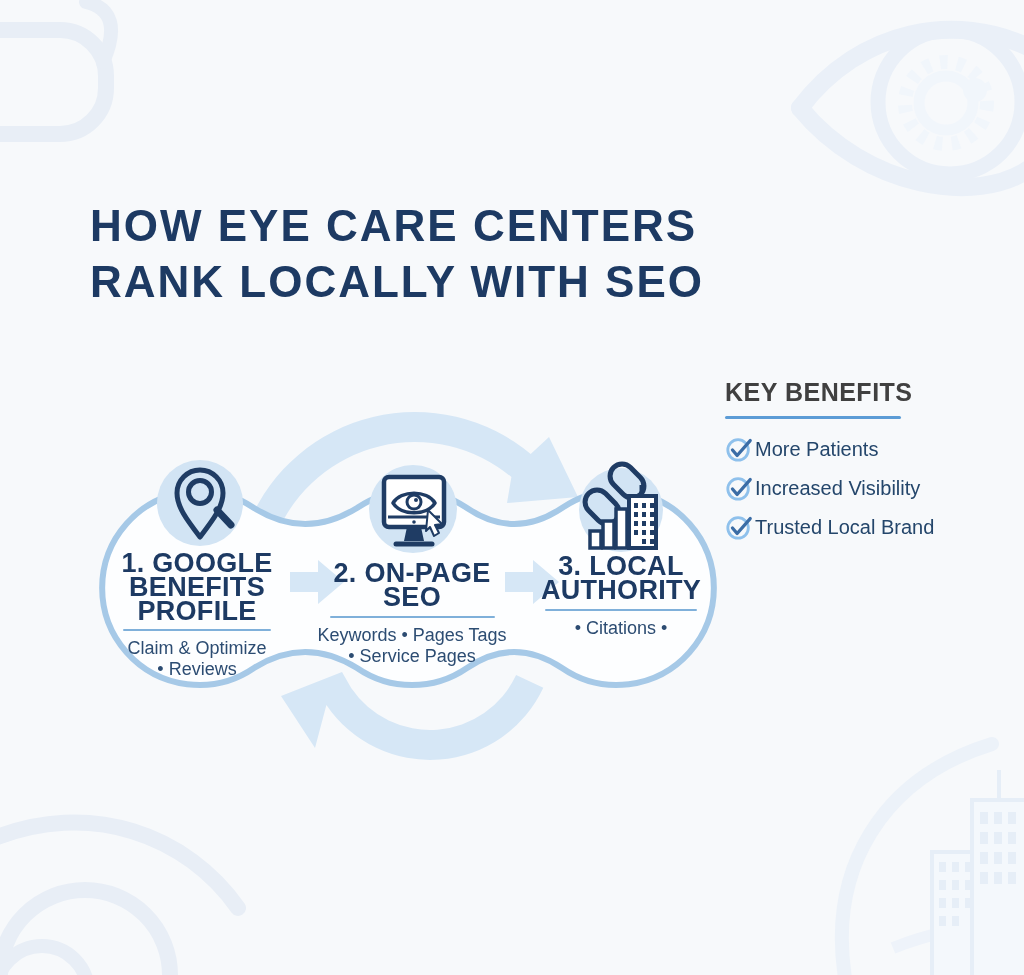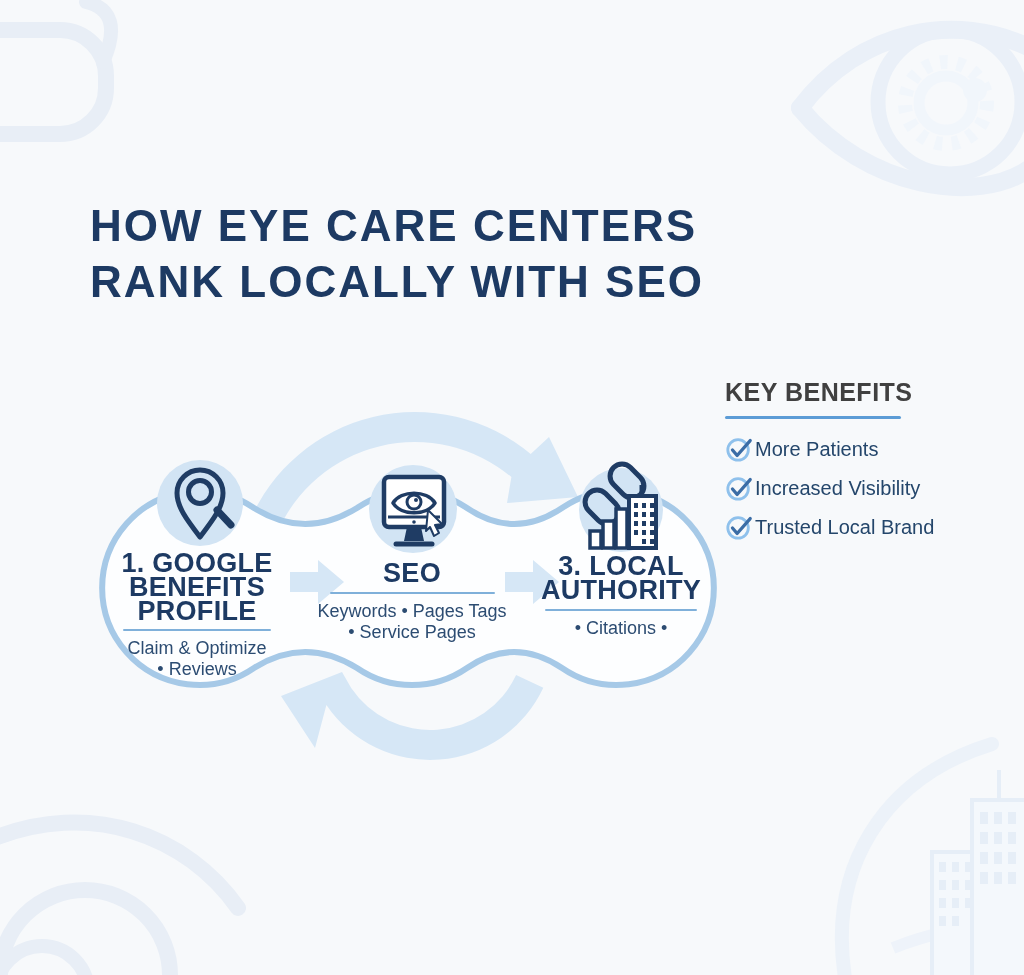--- a/index.html
+++ b/index.html
@@ -184,20 +184,21 @@
 <div class="abs step step1">
   <div class="t">1. GOOGLE</div>
   <div class="t">BENEFITS</div>
   <div class="t">PROFILE</div>
   <div class="rule r1"></div>
   <div class="d">Claim &amp; Optimize</div>
   <div class="d">• Reviews</div>
 </div>
 
 <div class="abs step step2">
+  <div class="t">2. ON-PAGE</div>
   <div class="t">SEO</div>
   <div class="rule r2"></div>
   <div class="d">Keywords • Pages Tags</div>
   <div class="d">• Service Pages</div>
 </div>
 
 <div class="abs step step3">
   <div class="t">3. LOCAL</div>
   <div class="t">AUTHORITY</div>
   <div class="rule r3"></div>

